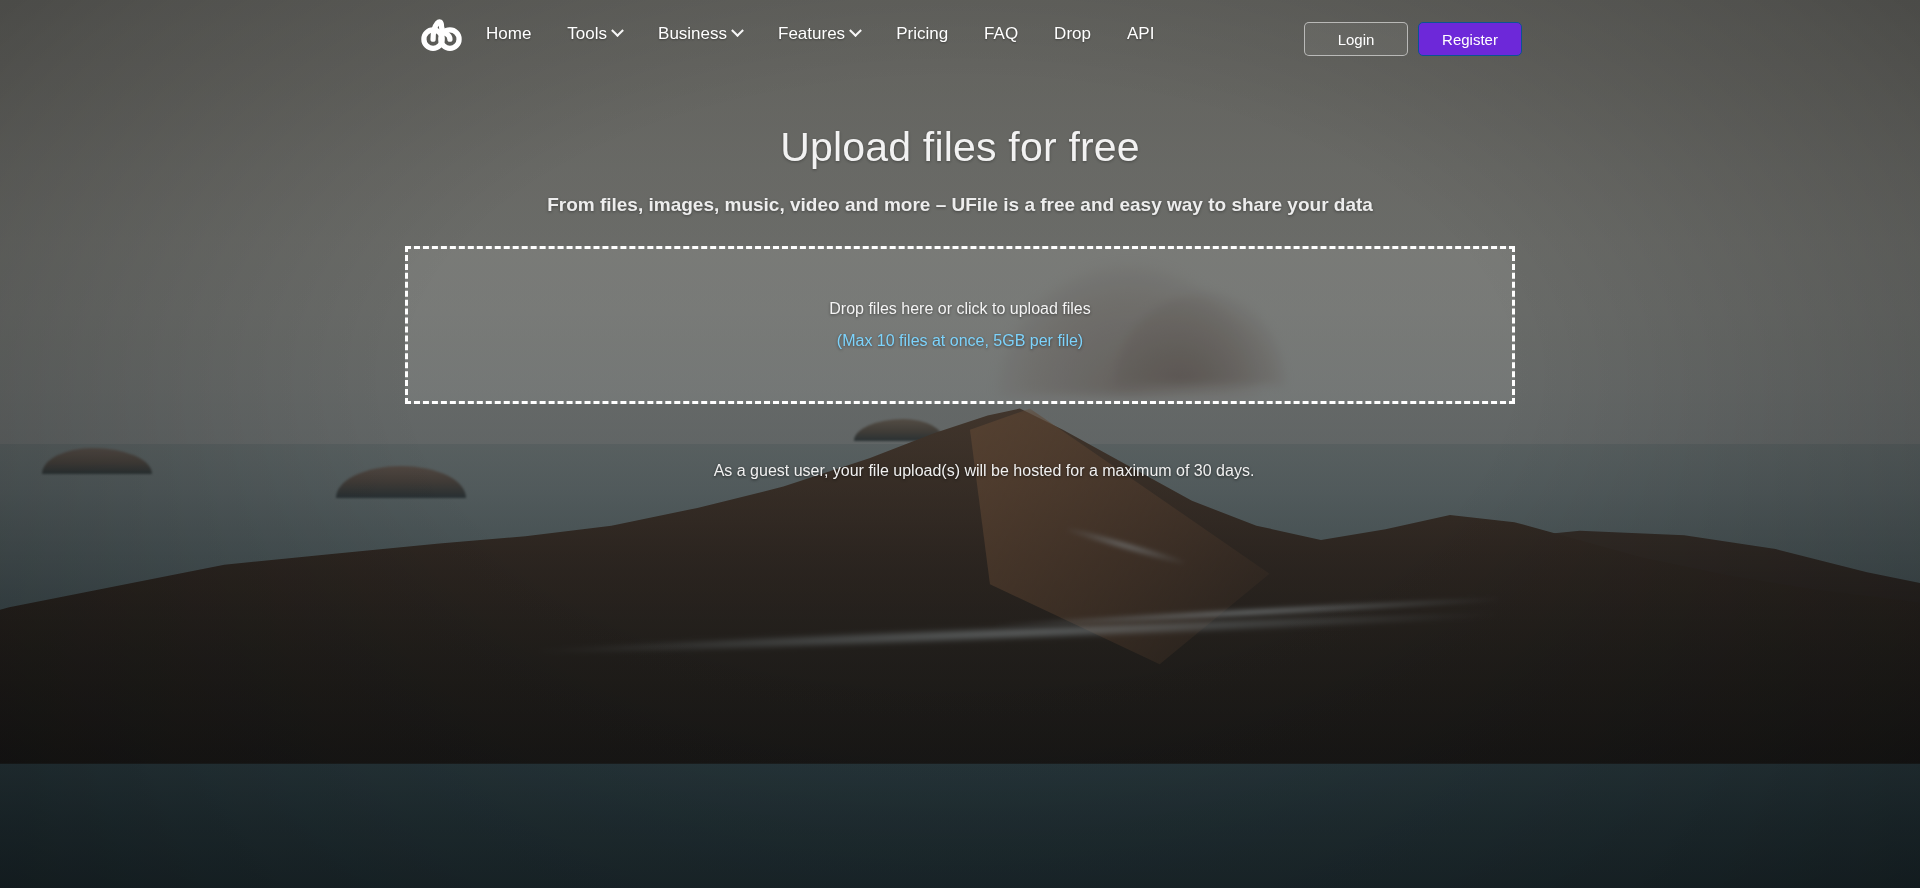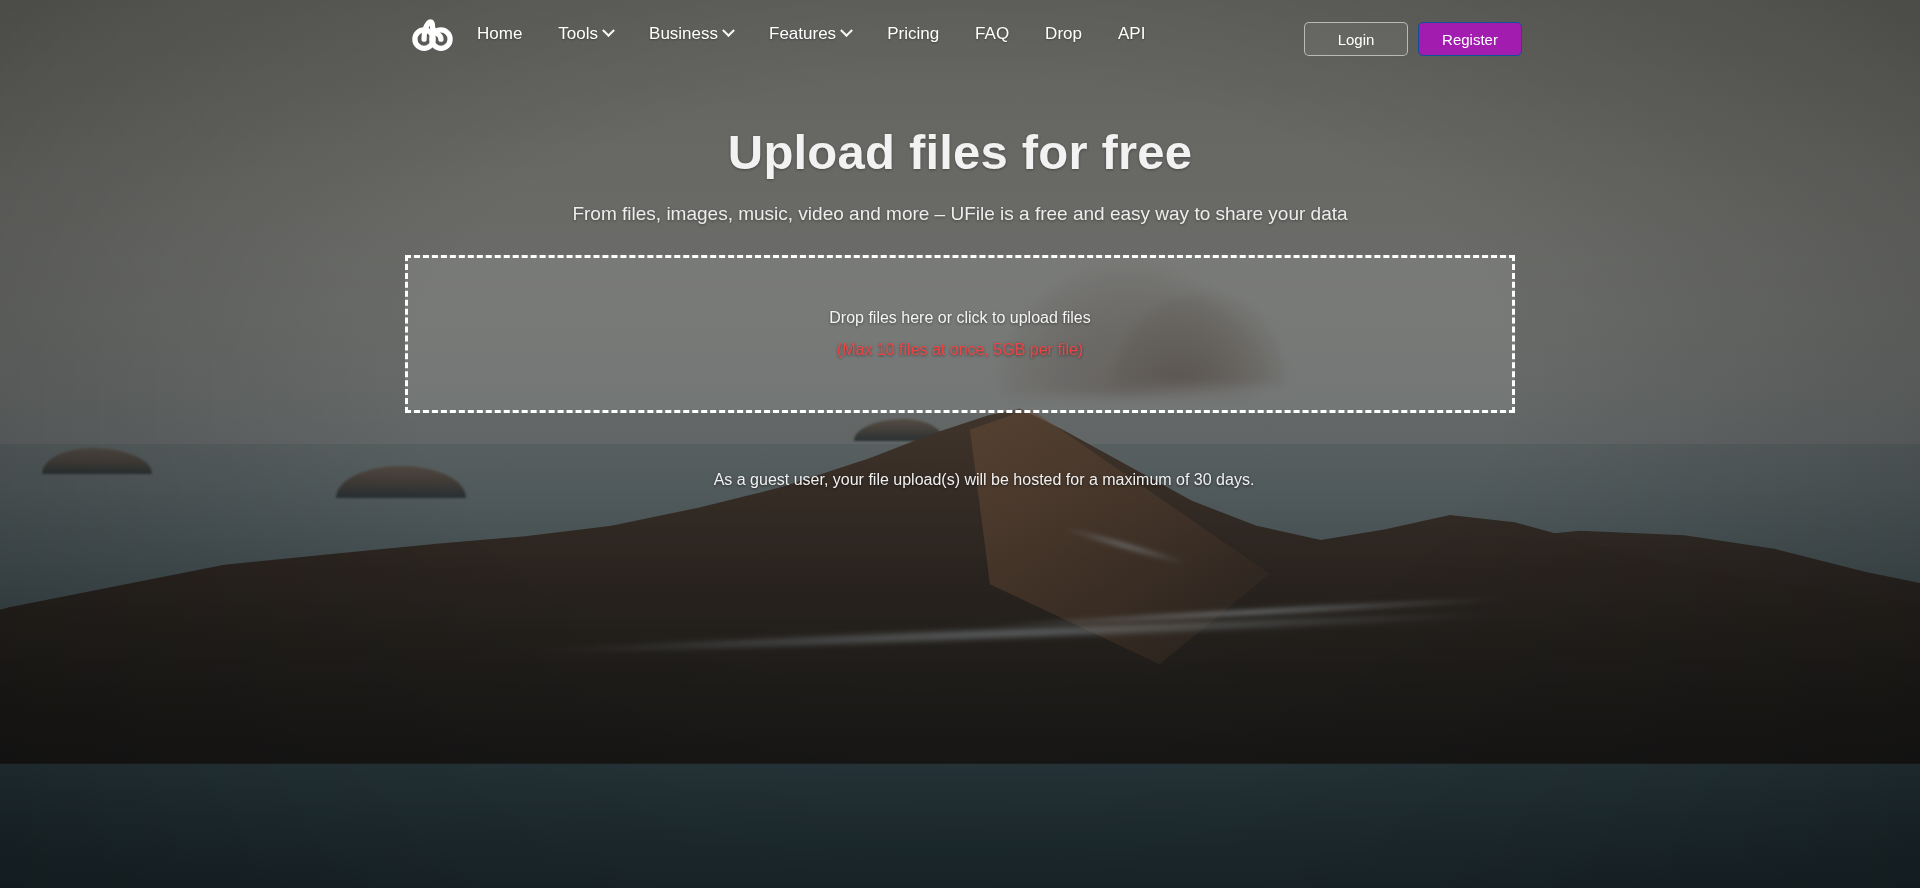--- a/index.html
+++ b/index.html
@@ -224,21 +224,21 @@
     z-index: 2;
     width: 1920px;
     height: 888px;
   }
 
   
   .navbar {
     display: flex;
     align-items: center;
     height: 66px;
-    padding: 0 0 0 8px;
+    padding: 0 0 0 17px;
     position: relative;
   }
 
   .nav-left {
     display: flex;
     align-items: center;
     gap: 0;
     margin-left: 402px;
   }
 
@@ -306,43 +306,43 @@
     height: 34px;
     color: #ffffff;
     background: rgba(255,255,255,0.06);
     border: 1px solid rgba(255,255,255,0.55);
   }
 
   .btn-register {
     width: 104px;
     height: 34px;
     color: #ffffff;
-    background: #a21caf;
+    background: #6d28d9;
     border: 1px solid #0b5394;
   }
 
   
   .hero {
     text-align: center;
     padding-top: 58px;
   }
 
   .hero-title {
-    font-size: 49px;
-    font-weight: 700;
+    font-size: 41px;
+    font-weight: 400;
     color: #f2f2f2;
     letter-spacing: 0.2px;
     line-height: 1.15;
     text-shadow: 0 1px 3px rgba(0,0,0,0.32);
   }
 
   .hero-sub {
     margin-top: 23px;
     font-size: 19px;
-    font-weight: 400;
+    font-weight: 700;
     color: #ededed;
     text-shadow: 0 1px 3px rgba(0,0,0,0.38);
   }
 
   
   .dropzone {
     width: 1110px;
     height: 158px;
     margin: 30px auto 0;
     border: 3px dashed #ffffff;
@@ -356,21 +356,21 @@
   }
 
   .dz-line1 {
     font-size: 16px;
     color: #f4f4f4;
     text-shadow: 0 1px 3px rgba(0,0,0,0.45);
   }
 
   .dz-line2 {
     font-size: 16px;
-    color: #ef4444;
+    color: #7dd3fc;
     text-shadow: 0 1px 3px rgba(0,0,0,0.45);
   }
 
   
   .notes {
     margin-top: 54px;
     text-align: center;
   }
 
   .note {

